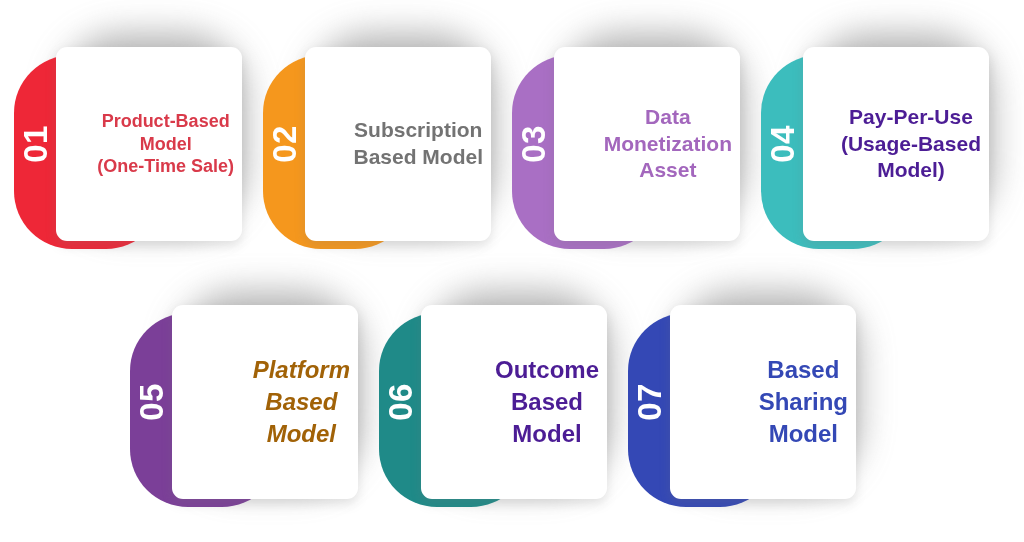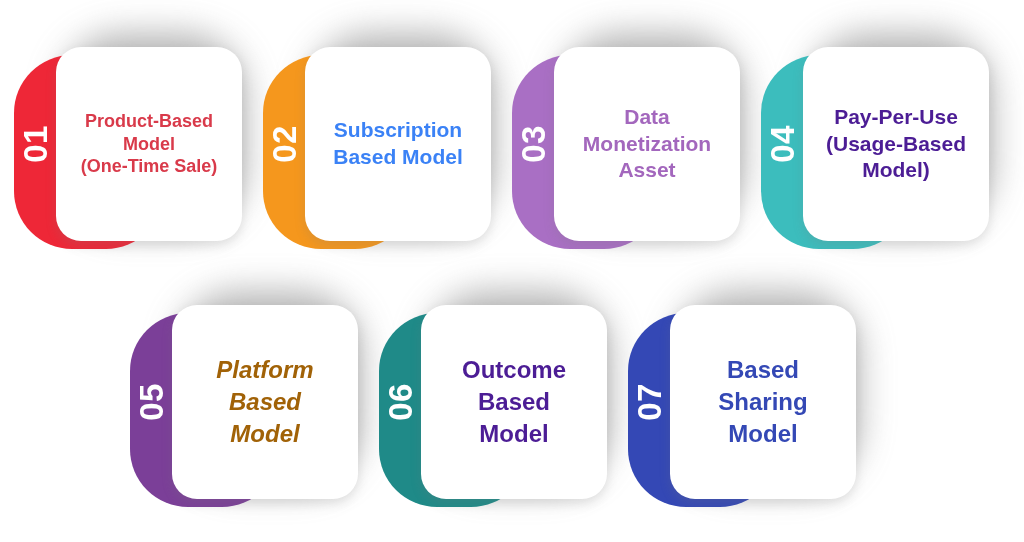--- a/index.html
+++ b/index.html
@@ -62,26 +62,26 @@
     z-index: 1;
   }
 
   
   .card-face {
     position: absolute;
     left: 42px;
     top: 0;
     width: 186px;
     height: 194px;
-    border-radius: 25px;
+    border-radius: 11px;
     background: #ffffff;
     z-index: 2;
     display: flex;
     align-items: center;
-    justify-content: center;
+    justify-content: flex-end;
     box-shadow: 0 5px 11px rgba(120,120,120,0.20);
   }
 
   
   .badge-number {
     position: absolute;
     left: 0;
     top: 0;
     width: 44px;
     height: 194px;
@@ -131,21 +131,21 @@
 (One-Time Sale)</div>
         </div>
         <div class="badge-number">
           <span>01</span>
         </div>
       </div>
       <div class="card">
         <div class="card-shadow"></div>
         <div class="badge" style="background: rgb(245, 151, 29);"></div>
         <div class="card-face">
-          <div class="card-title" style="color: #3b82f6;">Subscription
+          <div class="card-title" style="color: #737373;">Subscription
 Based Model</div>
         </div>
         <div class="badge-number">
           <span>02</span>
         </div>
       </div>
       <div class="card">
         <div class="card-shadow"></div>
         <div class="badge" style="background: rgb(169, 111, 196);"></div>
         <div class="card-face">

